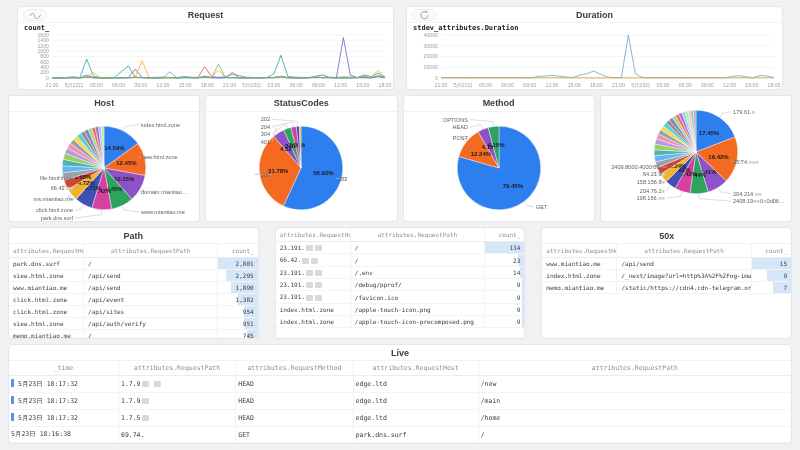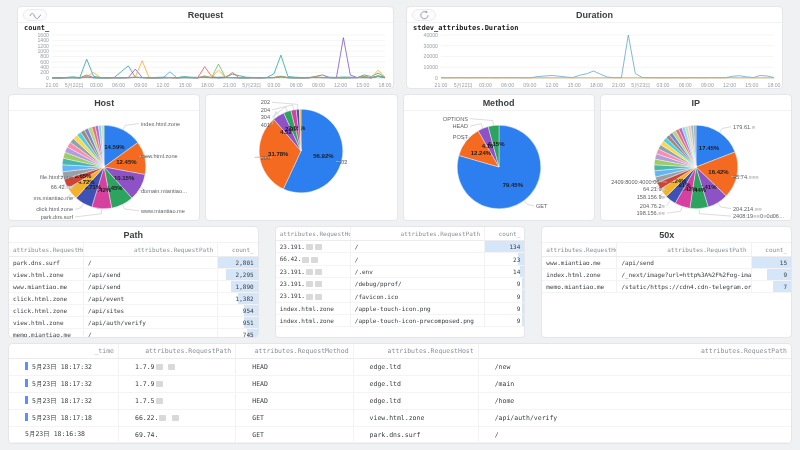--- a/index.html
+++ b/index.html
@@ -14,23 +14,23 @@
   .panel>header{height:16px;flex:none;display:flex;align-items:center;justify-content:center;border-bottom:1px solid #f2f2f4;position:relative;}
   .panel h3{margin:0;font-size:9px;font-weight:700;color:#3c4043;}
   .tool{position:absolute;left:5px;top:2px;width:24px;height:12px;border:1px solid #ececee;background:#fbfbfc;border-radius:7px;display:flex;align-items:center;justify-content:center;padding:0;cursor:pointer;}
   .chartwrap{flex:1;position:relative;}
   .ylab{position:absolute;left:6px;top:1px;font:700 7px "DejaVu Sans Mono",monospace;color:#202124;z-index:2;}
   .chart{position:absolute;inset:0;}
   .chart svg{display:block;}
   table{width:100%;border-collapse:collapse;table-layout:fixed;}
   .t3 table{font:6px "DejaVu Sans Mono",monospace;color:#3c4043;}
   .t4 table{font:6.5px "DejaVu Sans Mono",monospace;color:#3c4043;}
-  th{font-weight:400;color:#8a8f98;text-align:right;padding:3px 4px;border-bottom:1px solid #ececef;white-space:nowrap;overflow:hidden;}
+  th{font-weight:400;color:#8a8f98;text-align:center;padding:3px 4px;border-bottom:1px solid #ececef;white-space:nowrap;overflow:hidden;}
   td{padding:2px 4px;border-bottom:1px solid #f4f4f6;white-space:nowrap;overflow:hidden;position:relative;}
-  .t4 td{padding:3px 16px;}
+  .t4 td{padding:3px 2px;}
   td+td,th+th{border-left:1px solid #f2f2f4;}
   th.num,td.num{text-align:right;}
   .bar{position:absolute;right:0;top:0;bottom:0;background:#d4e6f8;}
   .v{position:relative;}
   .mask{display:inline-block;width:7px;height:6px;background:#d9d9d9;border-radius:1px;vertical-align:middle;margin:0 1px;}
   .rowmark{display:inline-block;width:3px;height:8px;background:#5b8ff9;margin-right:4px;vertical-align:-1px;}
   .tblwrap{flex:1;overflow:hidden;}
 </style>
 </head>
 <body>
@@ -206,20 +206,23 @@
               <text x="132" y="47.26434921416116" text-anchor="start" font-size="5.6" fill="#5f6368" font-family="Liberation Sans, sans-serif" font-weight="400"><tspan>view.html.zone</tspan></text>
               <polyline points="131.5,76.4 135.8,78.9 130,79.8" fill="none" stroke="#c3c5c9" stroke-width="0.6"></polyline>
               <text x="132" y="81.84557889398172" text-anchor="start" font-size="5.6" fill="#5f6368" font-family="Liberation Sans, sans-serif" font-weight="400"><tspan>domain.miantiao…</tspan></text>
               <polyline points="113.5,93.5 115.7,98.0 130,99.8" fill="none" stroke="#c3c5c9" stroke-width="0.6"></polyline>
               <text x="132" y="101.78034999010059" text-anchor="start" font-size="5.6" fill="#5f6368" font-family="Liberation Sans, sans-serif" font-weight="400"><tspan>www.miantiao.me</tspan></text>
             </svg>
           </div>
         </div>
     </section>
     <section class="panel">
+      <header>
+          <h3>StatusCodes</h3>
+        </header>
       <div class="chartwrap">
           <div class="chart">
             <svg width="190" height="110">
               <path d="M95,56 L95.00,14.20 A41.8,41.8 0 1 1 77.39,93.91 Z" fill="#2d7ff0" stroke="#fff" stroke-width="0.4"></path>
               <text x="117.4488598377139" y="62.958708701534725" text-anchor="middle" font-size="6" fill="#1b1b1b" font-family="Liberation Sans, sans-serif" font-weight="600">56.92%</text>
               <path d="M95,56 L77.39,93.91 A41.8,41.8 0 0 1 67.75,24.30 Z" fill="#f56a21" stroke="#fff" stroke-width="0.4"></path>
               <text x="72.22730593144558" y="61.153490900577765" text-anchor="middle" font-size="6" fill="#1b1b1b" font-family="Liberation Sans, sans-serif" font-weight="600">31.78%</text>
               <path d="M95,56 L67.75,24.30 A41.8,41.8 0 0 1 77.73,17.94 Z" fill="#8d52c6" stroke="#fff" stroke-width="0.4"></path>
               <text x="82.63259552763012" y="38.61992243006222" text-anchor="middle" font-size="6" fill="#1b1b1b" font-family="Liberation Sans, sans-serif" font-weight="600">4.52%</text>
               <path d="M95,56 L77.73,17.94 A41.8,41.8 0 0 1 84.94,15.43 Z" fill="#2ca45f" stroke="#fff" stroke-width="0.4"></path>
@@ -265,23 +268,20 @@
               <text x="64" y="17.114162241583927" text-anchor="end" font-size="5.6" fill="#5f6368" font-family="Liberation Sans, sans-serif" font-weight="400"><tspan>HEAD</tspan></text>
               <polyline points="62.1,30.2 58.1,27.2 66,25.9" fill="none" stroke="#c3c5c9" stroke-width="0.6"></polyline>
               <text x="64" y="27.92083179976788" text-anchor="end" font-size="5.6" fill="#5f6368" font-family="Liberation Sans, sans-serif" font-weight="400"><tspan>POST</tspan></text>
               <polyline points="120.2,89.4 123.2,93.4 130,95.0" fill="none" stroke="#c3c5c9" stroke-width="0.6"></polyline>
               <text x="132" y="96.97853807966013" text-anchor="start" font-size="5.6" fill="#5f6368" font-family="Liberation Sans, sans-serif" font-weight="400"><tspan>GET</tspan></text>
             </svg>
           </div>
         </div>
     </section>
     <section class="panel">
-      <header>
-          <h3>IP</h3>
-        </header>
       <div class="chartwrap">
           <div class="chart">
             <svg width="190" height="110">
               <path d="M95,56 L95.00,14.20 A41.8,41.8 0 0 1 134.00,40.97 Z" fill="#2d7ff0" stroke="#fff" stroke-width="0.4"></path>
               <text x="108.0095945611268" y="39.045038924991175" text-anchor="middle" font-size="6" fill="#1b1b1b" font-family="Liberation Sans, sans-serif" font-weight="600">17.45%</text>
               <path d="M95,56 L134.00,40.97 A41.8,41.8 0 0 1 125.18,84.92 Z" fill="#f56a21" stroke="#fff" stroke-width="0.4"></path>
               <text x="117.53990503442225" y="62.52689529801903" text-anchor="middle" font-size="6" fill="#1b1b1b" font-family="Liberation Sans, sans-serif" font-weight="600">16.42%</text>
               <path d="M95,56 L125.18,84.92 A41.8,41.8 0 0 1 107.18,95.99 Z" fill="#8d52c6" stroke="#fff" stroke-width="0.4"></path>
               <text x="107.03959561475463" y="77.58540878902406" text-anchor="middle" font-size="6" fill="#1b1b1b" font-family="Liberation Sans, sans-serif" font-weight="600">7.41%</text>
               <path d="M95,56 L107.18,95.99 A41.8,41.8 0 0 1 88.83,97.34 Z" fill="#2ca45f" stroke="#fff" stroke-width="0.4"></path>
@@ -485,20 +485,23 @@
                 <td class="num"><span class="bar" style="width:46.7%"></span><span class="v">7</span></td>
               </tr>
             </tbody>
           </table>
         </div>
     </section>
   </div>
 
   <div class="row row4">
     <section class="panel t4">
+      <header>
+          <h3>Live</h3>
+        </header>
       <div class="tblwrap">
           <table>
             <colgroup>
               <col style="width:14%">
               <col style="width:15%">
               <col style="width:15%">
               <col style="width:16%">
               <col style="width:40%">
             </colgroup>
             <thead>
@@ -526,27 +529,20 @@
                 <td>/main</td>
               </tr>
               <tr>
                 <td><span class="rowmark"></span>5月23日 18:17:32</td>
                 <td>1.7.5<span class="mask"></span></td>
                 <td>HEAD</td>
                 <td>edge.ltd</td>
                 <td>/home</td>
               </tr>
               <tr>
-                <td><span class="rowmark"></span>5月23日 18:17:18</td>
-                <td>66.22.<span class="mask"></span> <span class="mask"></span></td>
-                <td>GET</td>
-                <td>view.html.zone</td>
-                <td>/api/auth/verify</td>
-              </tr>
-              <tr>
                 <td>5月23日 18:16:38</td>
                 <td>69.74. </td>
                 <td>GET</td>
                 <td>park.dns.surf</td>
                 <td>/</td>
               </tr>
             </tbody>
           </table>
         </div>
     </section>

